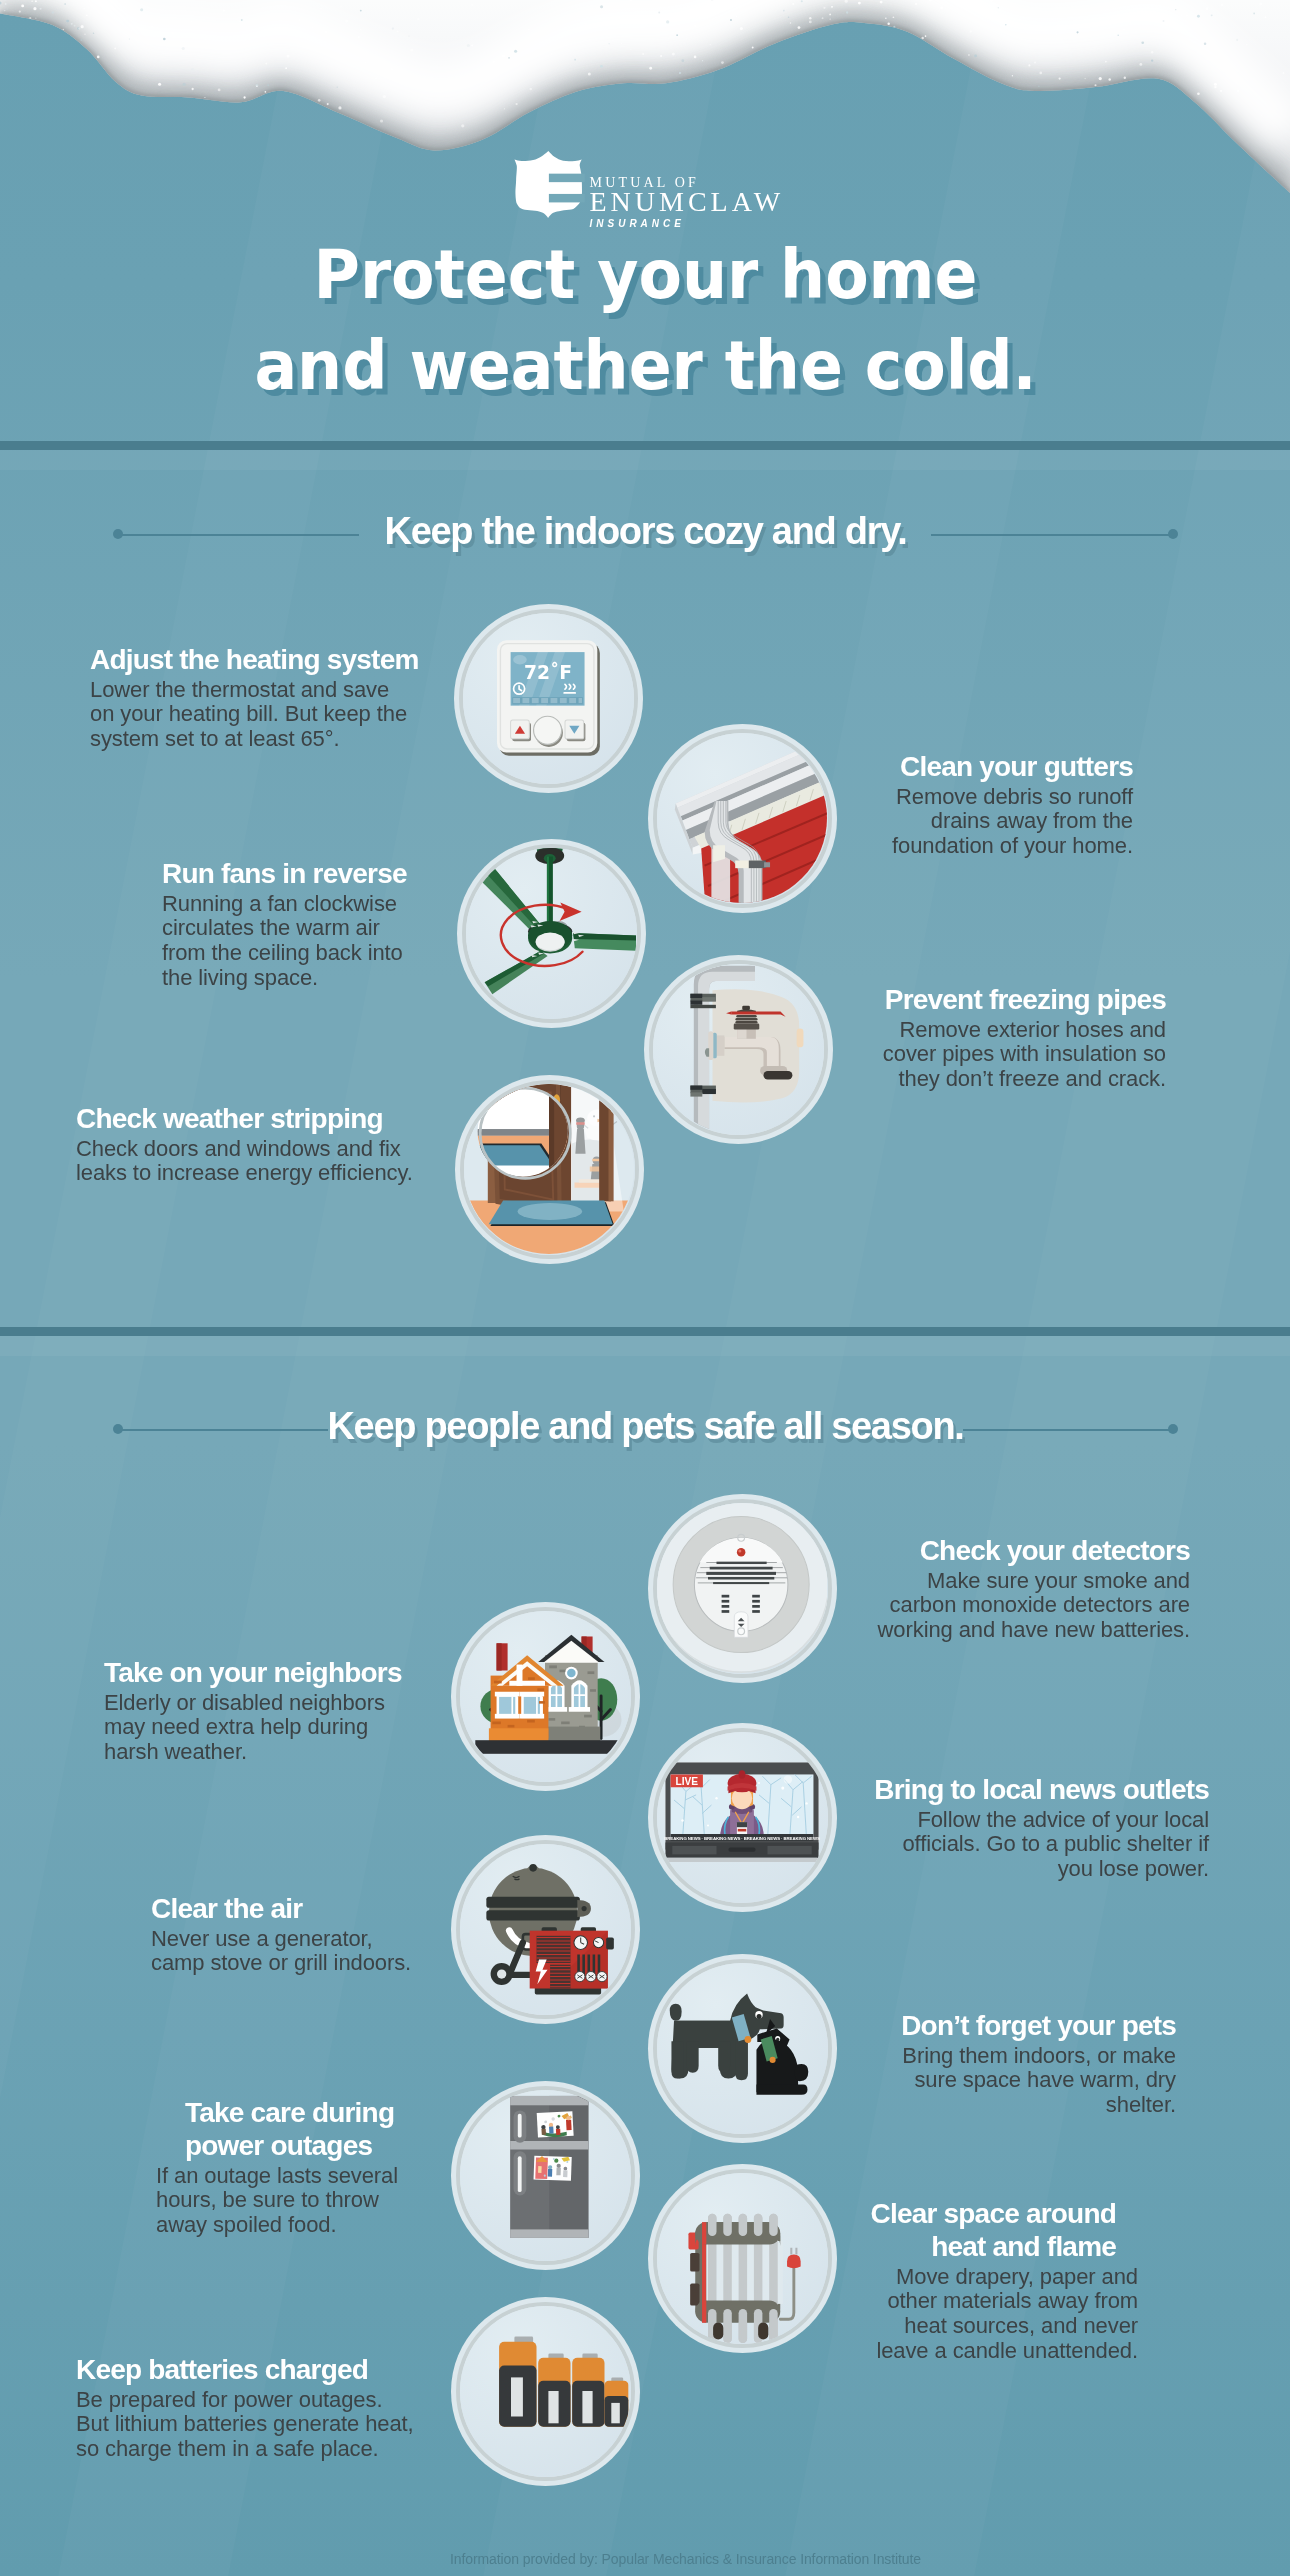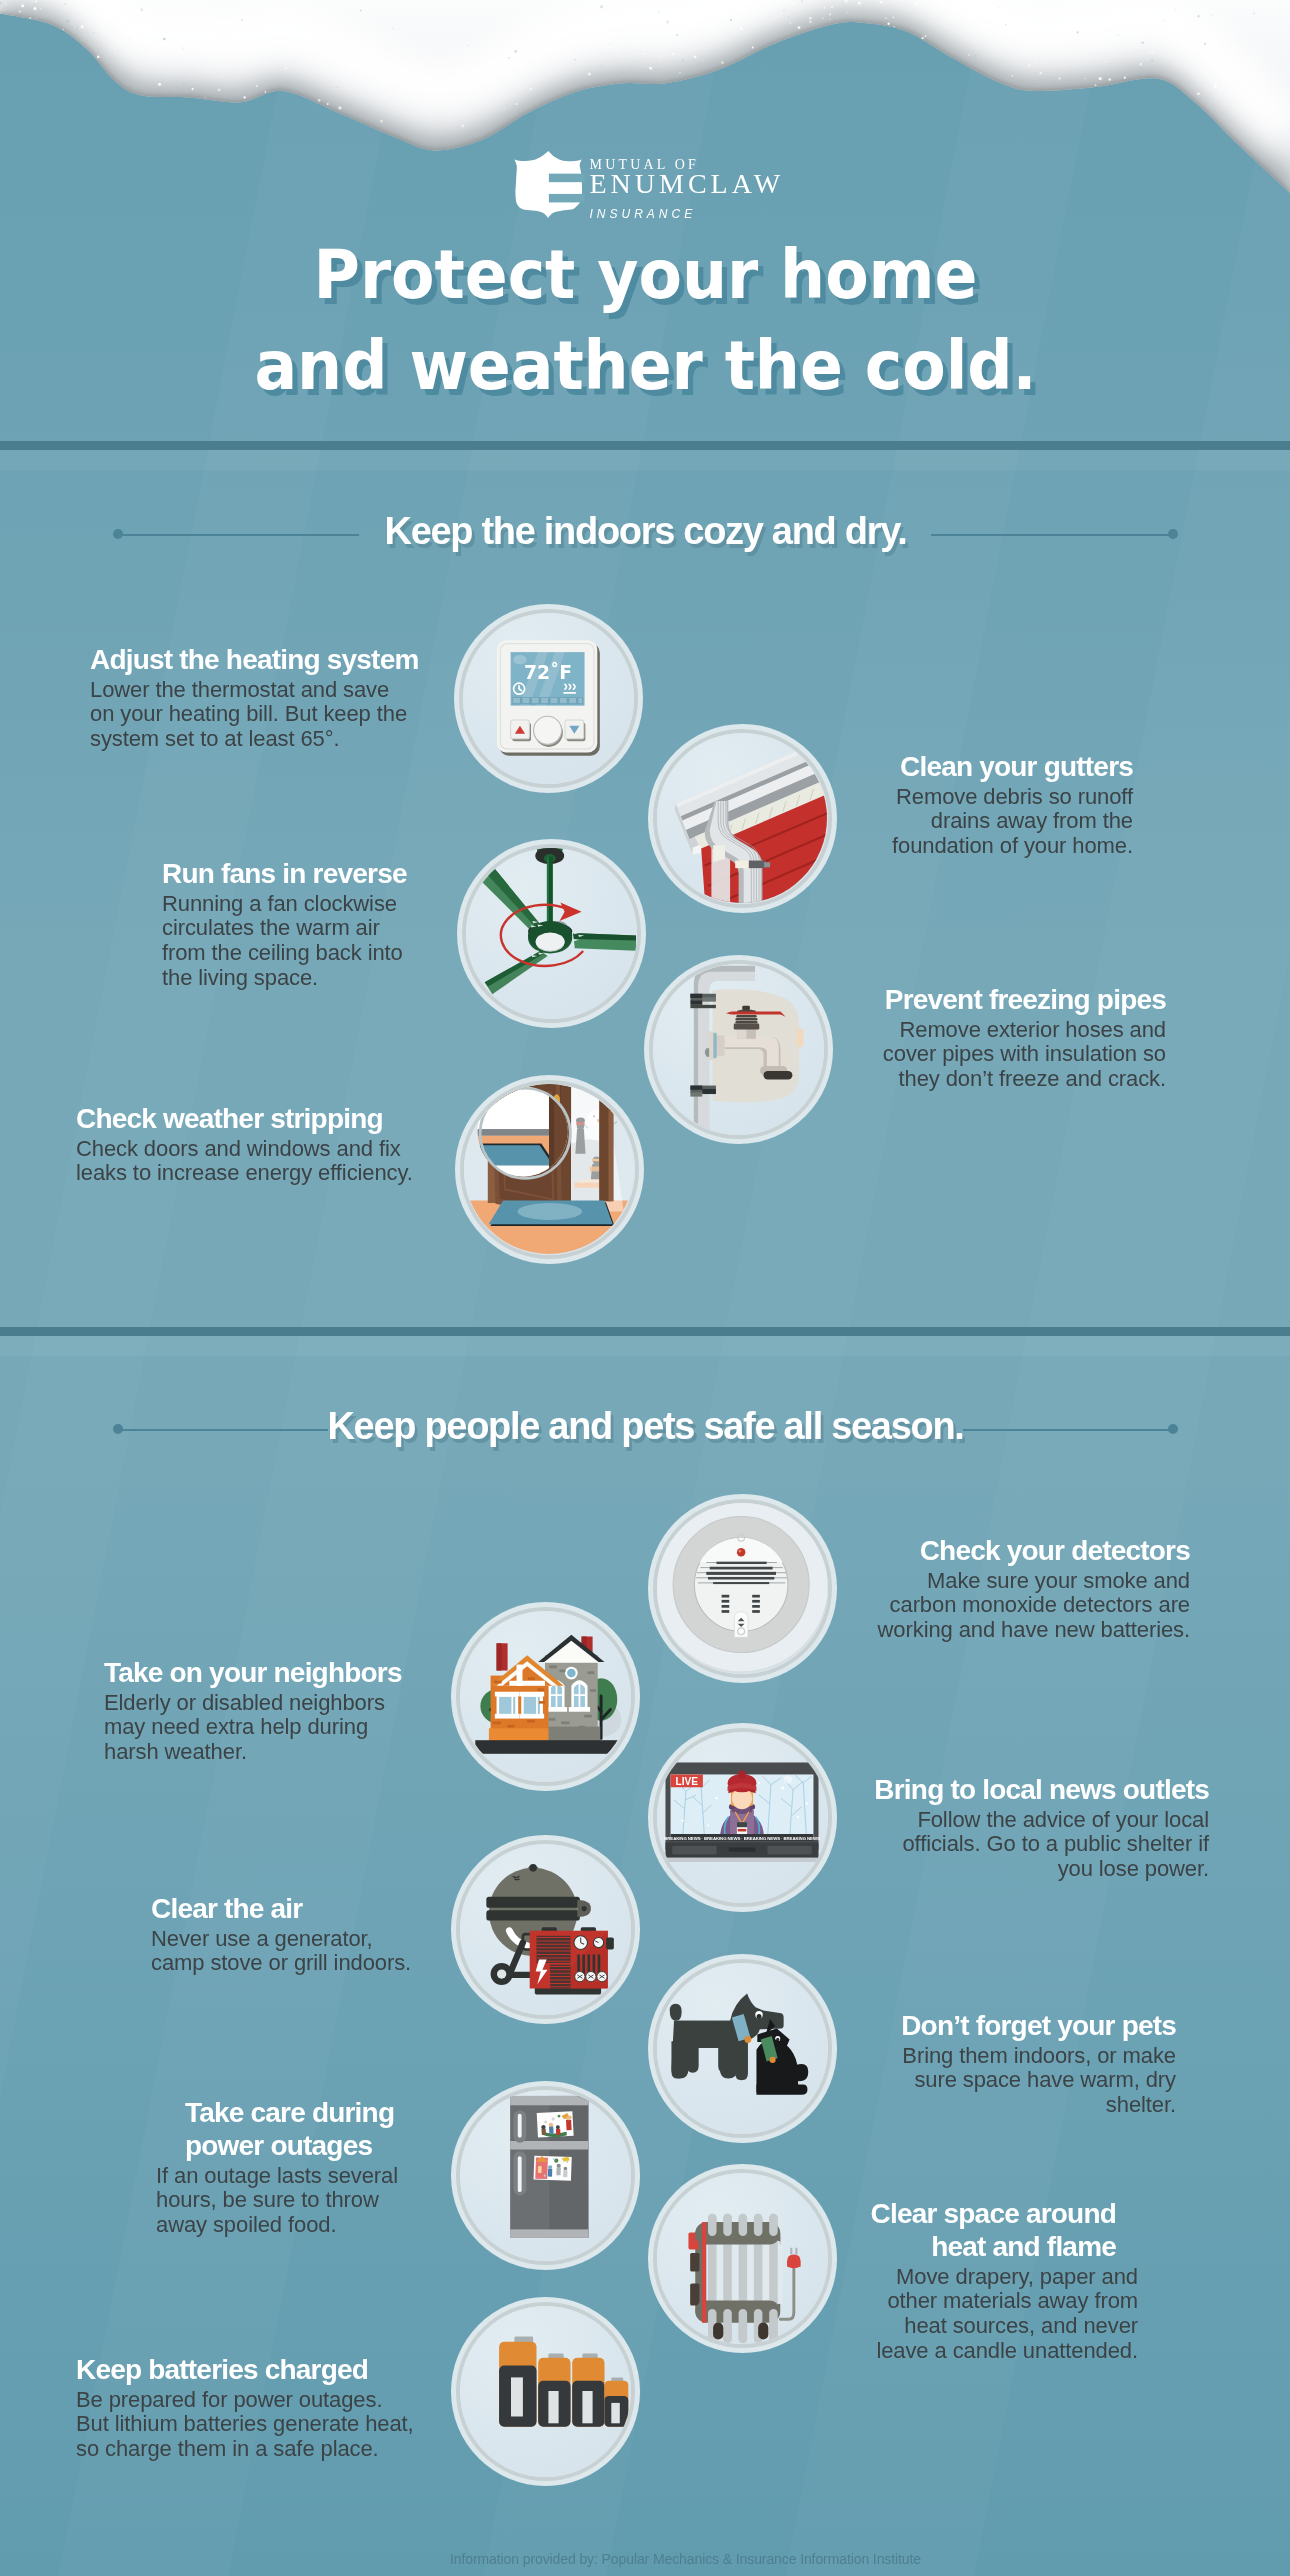--- a/index.html
+++ b/index.html
@@ -7,23 +7,23 @@
        font-family:"Liberation Sans",sans-serif;-webkit-font-smoothing:antialiased;}
   .page{position:absolute;left:0;top:0;width:1291px;height:2576px;overflow:hidden;
         background:linear-gradient(180deg,#68a0b2 0%,#6aa1b3 11%,#76a8b8 38%,#76a8b8 56%,#6ba2b4 79%,#619cae 100%);}
   .streaks{position:absolute;left:0;top:0;width:1291px;height:2576px;overflow:hidden;}
   .streaks i{position:absolute;display:block;background:rgba(255,255,255,.028);
              transform:skewX(-11deg);top:-189px;height:3022px;}
   .snow{position:absolute;left:0;top:0;width:1291px;height:246px;}
   .logo{position:absolute;left:0;top:151px;width:1291px;text-align:center;height:68px;}
   .logo .wrap{display:inline-block;position:relative;height:67px;width:264px;}
   .logo .txt{position:absolute;left:76px;top:0;text-align:left;color:#fff;}
-  .logo .l1{font-size:14px;letter-spacing:3.2px;font-family:"Liberation Serif",serif;line-height:15px;margin-top:6px}
+  .logo .l1{font-size:14px;letter-spacing:3.2px;font-family:"Liberation Serif",serif;line-height:15px;margin-top:24px}
   .logo .l2{font-size:28px;letter-spacing:4px;font-family:"Liberation Serif",serif;line-height:23.6px;margin-top:0px}
-  .logo .l3{font-size:12px;letter-spacing:4px;font-style:italic;font-weight:normal;line-height:12.3px;margin-top:12px}
+  .logo .l3{font-size:10px;letter-spacing:4px;font-style:italic;font-weight:bold;line-height:12.3px;margin-top:4px}
   .title{position:absolute;left:0;top:229px;width:1291px;text-align:center;color:#fff;
          font-family:"DejaVu Sans",sans-serif;
          font-weight:bold;font-size:68px;line-height:91px;letter-spacing:-0.1px;
          text-shadow:5.7px 5.7px 0 #4e8ba0;}
   .title > div{transform:scaleX(.932);}
   .divider{position:absolute;left:0;width:1291px;}
   .divider .dark{height:8.5px;background:#4a7d8e;}
   .divider .light{height:20px;background:rgba(255,255,255,.05);}
   .sec-head{position:absolute;left:0;width:1291px;height:45px;}
   .sec-head .rule{position:absolute;top:24.6px;height:2.4px;background:#4c8396;}

